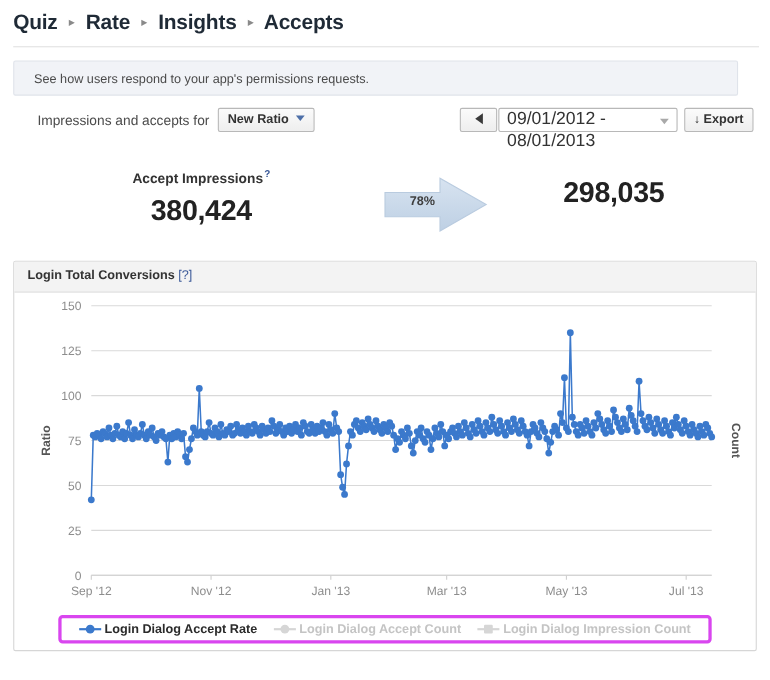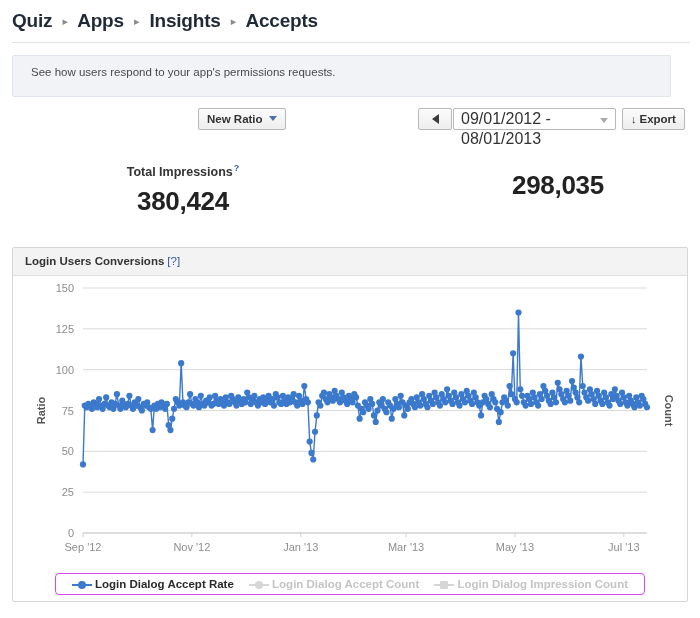--- a/index.html
+++ b/index.html
@@ -40,21 +40,21 @@
 
   #breadcrumb-rule {
     margin: 10px 10px 0 12px;
     height: 1px;
     background: #e2e2e2;
   }
 
   
   #info-banner {
     margin: 12px 29px 0 12px;
-    height: 42px;
+    height: 32px;
     line-height: 32px;
     background: #f1f3f7;
     border: 1px solid #dfe3ea;
     border-radius: 2px;
     font-size: 11.5px;
     color: #4a4a4a;
     padding-left: 18px;
     box-sizing: border-box;
   }
 
@@ -234,21 +234,21 @@
     position: relative;
     height: 325px;
   }
   #chart-svg { display: block; }
 
   #legend {
     position: absolute;
     left: 50%;
     transform: translateX(-50%);
     bottom: 6px;
-    border: 1px solid #d946ef;
+    border: 3px solid #d946ef;
     border-radius: 4px;
     background: #ffffff;
     padding: 4px 10px;
     white-space: nowrap;
     font-size: 11.5px;
   }
   .legend-item {
     display: inline-block;
     margin: 0 6px;
     cursor: pointer;
@@ -297,31 +297,32 @@
     fill: #8d8d8d;
     font-family: "Liberation Sans", sans-serif;
   }
 </style>
 </head>
 <body>
 
 <div id="breadcrumb">
   <span class="crumb">Quiz</span>
   <span class="crumb-sep">▸</span>
-  <span class="crumb">Apps</span>
+  <span class="crumb">Rate</span>
   <span class="crumb-sep">▸</span>
   <span class="crumb">Insights</span>
   <span class="crumb-sep">▸</span>
   <span class="crumb">Accepts</span>
 </div>
 <div id="breadcrumb-rule"></div>
 
 <div id="info-banner">See how users respond to your app's permissions requests.</div>
 
 <div id="controls">
+  <span id="impressions-label">Impressions and accepts for</span>
 
   <div class="btn" id="segment-select">
     <span>New Ratio</span><span class="caret"></span>
   </div>
 
   <div class="btn" id="date-prev">
     <span class="tri-left"></span>
   </div>
 
   <div id="date-range">
@@ -331,34 +332,46 @@
 
   <div class="btn" id="export-button">
     <span class="down-arrow">↓</span><span>Export</span>
   </div>
 </div>
 
 <div id="summary">
 
   <div class="stat" id="stat-impressions">
     <div class="stat-label">
-      <span>Total Impressions</span><sup>?</sup>
+      <span>Accept Impressions</span><sup>?</sup>
     </div>
     <div class="stat-value">380,424</div>
   </div>
 
+  <div id="conversion-arrow">
+    <svg width="96" height="54" viewBox="0 0 96 54">
+      <defs>
+        <linearGradient id="arrGrad" x1="0" y1="0" x2="0" y2="1">
+          <stop offset="0%" stop-color="#d7e3f0"></stop>
+          <stop offset="100%" stop-color="#bed0e4"></stop>
+        </linearGradient>
+      </defs>
+      <polygon points="2,16 52,16 52,3 94,27 52,51 52,38 2,38" fill="url(#arrGrad)" stroke="#b9cbdf" stroke-width="1"></polygon>
+    </svg>
+    <div class="pct">78%</div>
+  </div>
 
   <div class="stat" id="stat-accepts">
     <div class="stat-value">298,035</div>
   </div>
 </div>
 
 <div id="chart-panel">
   <div id="chart-panel-header">
-    <span>Login Users Conversions</span><span class="help-link">[?]</span>
+    <span>Login Total Conversions</span><span class="help-link">[?]</span>
   </div>
 
   <div id="chart-body">
     <svg id="chart-svg" width="674" height="325">
         <line x1="70" y1="257" x2="634" y2="257" stroke="#d9d9d9" stroke-width="1"></line>
         <text x="61" y="261" text-anchor="end" class="tick-text">0</text>
         <line x1="70" y1="216.16666666666669" x2="634" y2="216.16666666666669" stroke="#d9d9d9" stroke-width="1"></line>
         <text x="61" y="220.16666666666669" text-anchor="end" class="tick-text">25</text>
         <line x1="70" y1="175.33333333333334" x2="634" y2="175.33333333333334" stroke="#d9d9d9" stroke-width="1"></line>
         <text x="61" y="179.33333333333334" text-anchor="end" class="tick-text">50</text>

